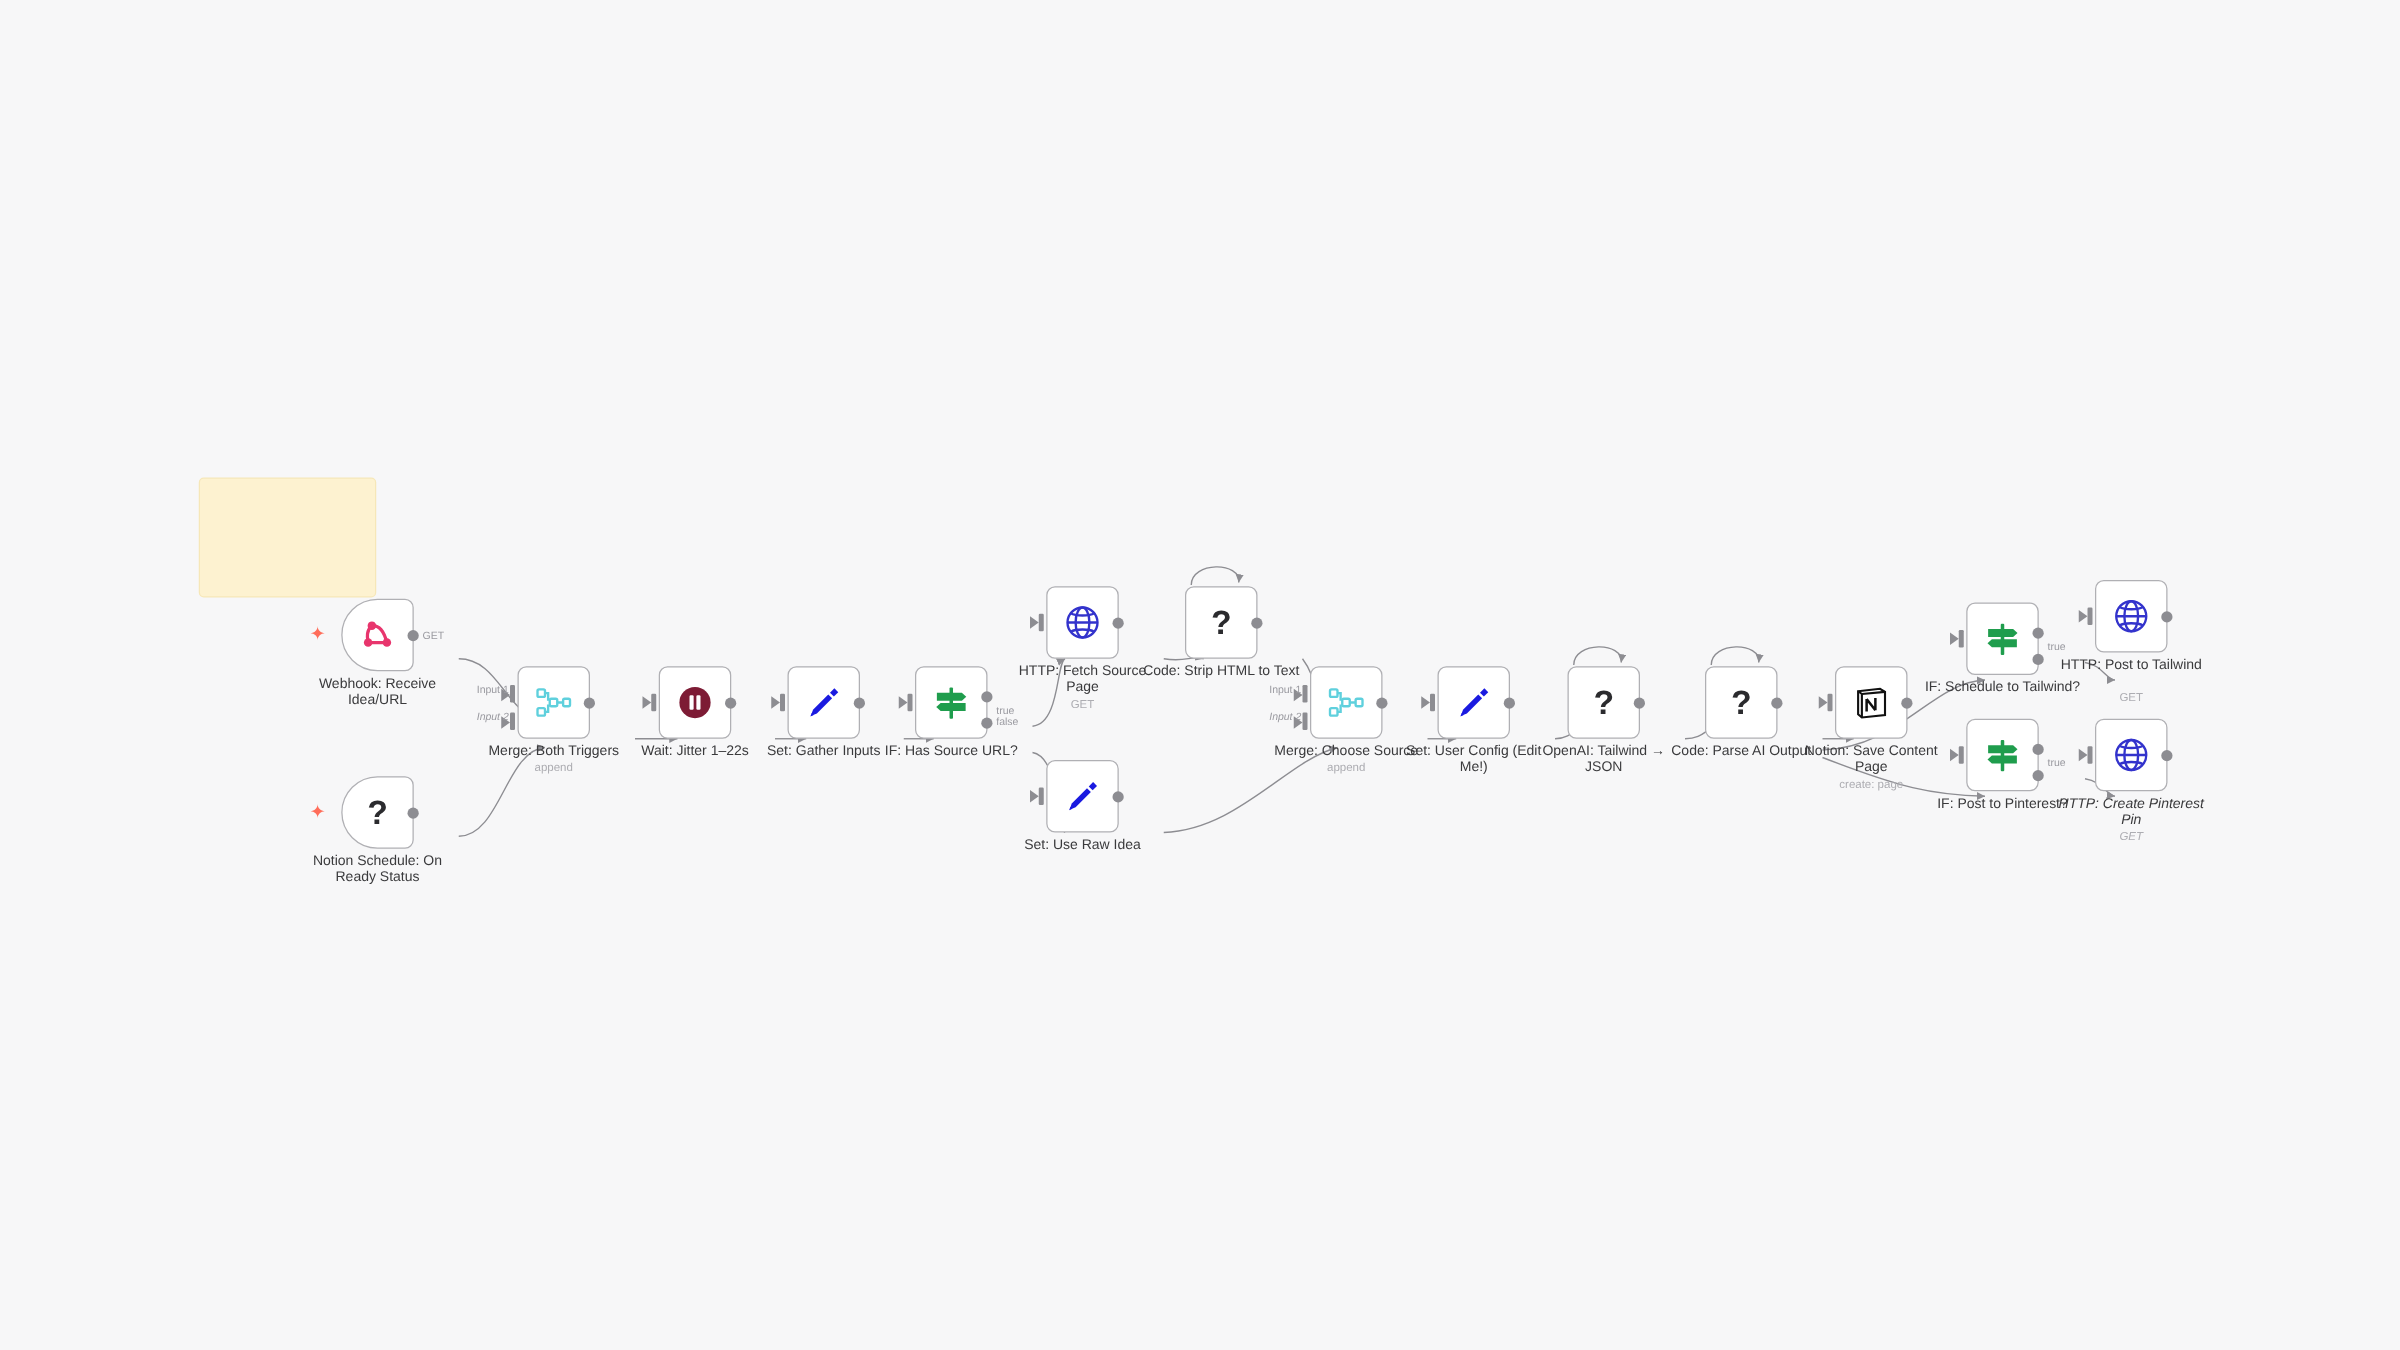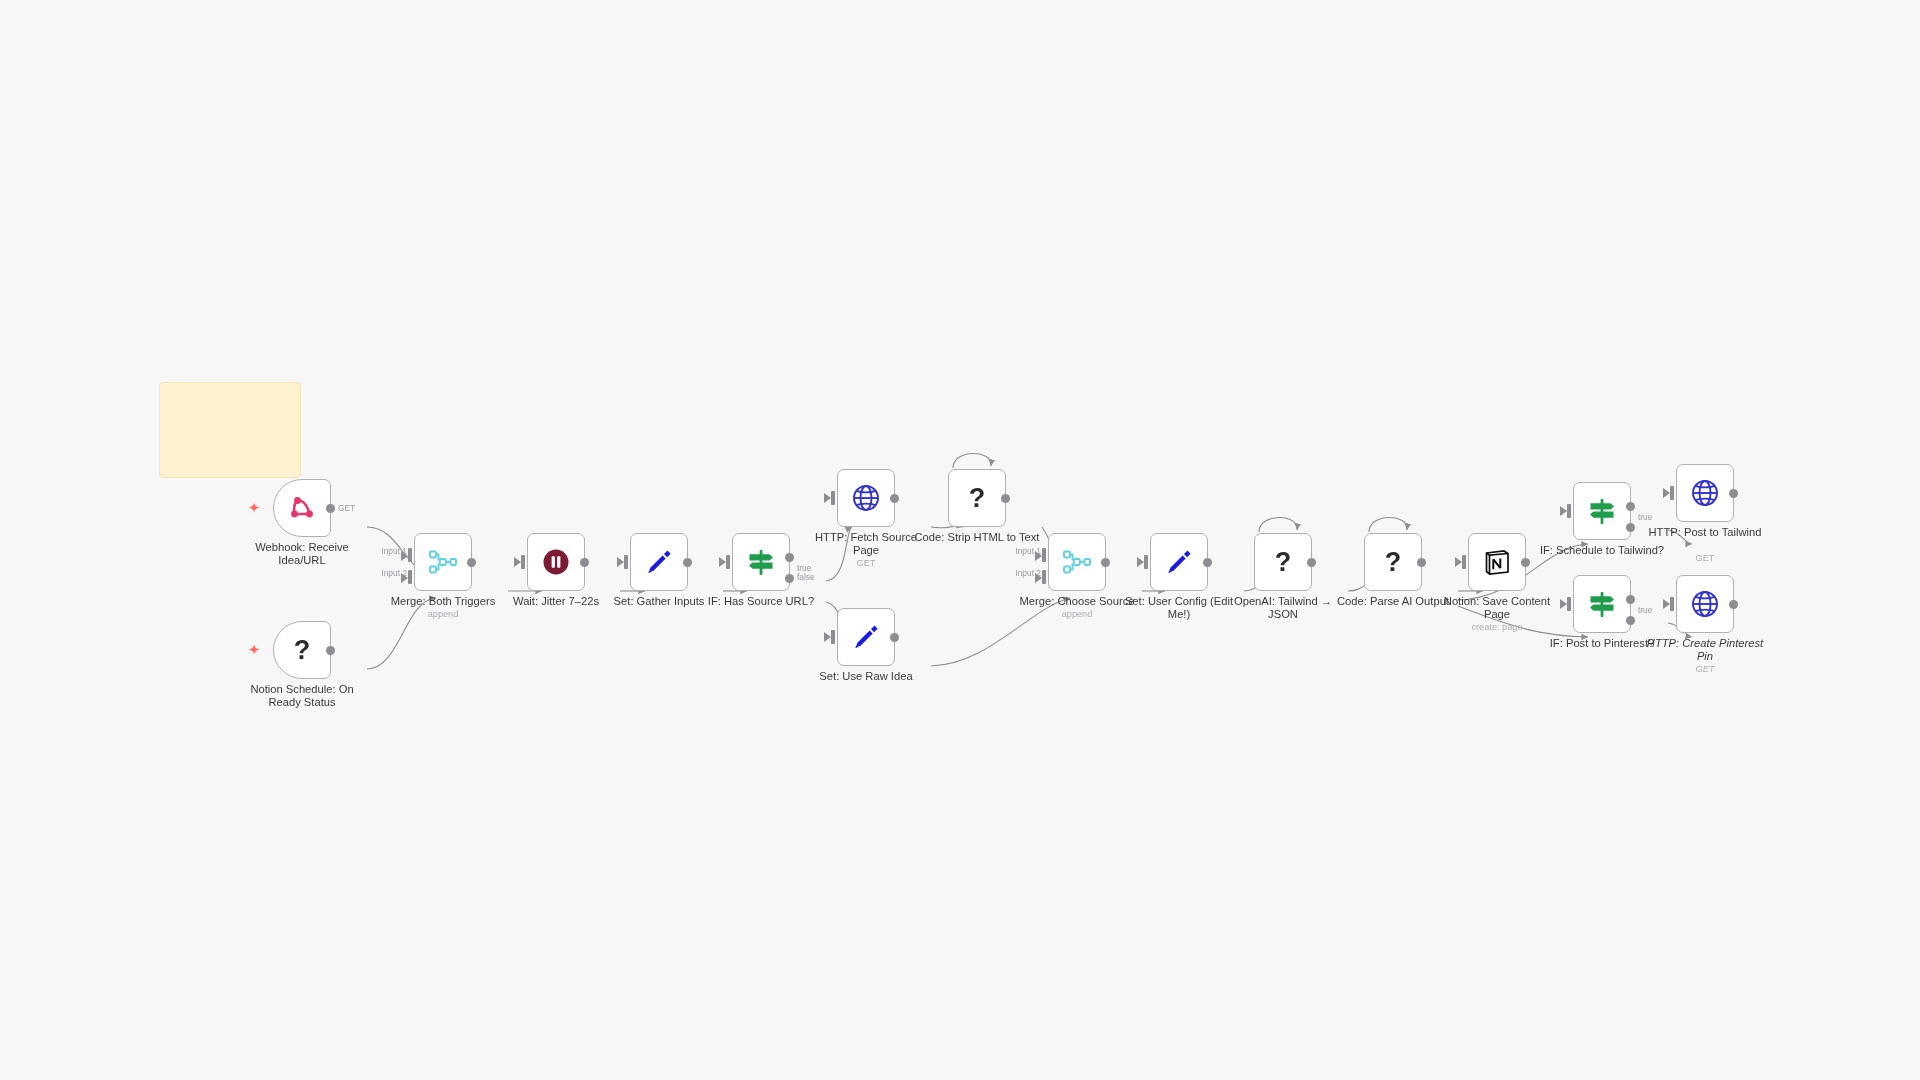--- a/index.html
+++ b/index.html
@@ -114,21 +114,21 @@
     position: absolute;
     font-size: 8.4px;
     color: #9a9aa0;
     white-space: nowrap;
     z-index: 4;
   }
   .port-label.out-t { left: 64px; top: 17px; margin-top: 12px; }
   .port-label.out-f { left: 64px; top: 38px; }
   .port-label.out-s { left: 64px; top: 50%; margin-top: -5px; }
   .port-label.in-1 { right: 64px; top: 12px; }
-  .port-label.in-2 { right: 64px; top: 34px; }
+  .port-label.in-2 { right: 64px; top: 34px; font-style: italic; }
 
   
   .bolt {
     position: absolute;
     left: -28px;
     top: 50%;
     margin-top: -8px;
     width: 16px; height: 16px;
     color: #ff6d5a;
     font-size: 15px;
@@ -246,21 +246,21 @@
             <svg class="icon" viewBox="0 0 32 32">
               <circle cx="16" cy="16" r="12.5" fill="#7d1b35"></circle>
               <rect x="11.6" y="10.2" width="3.3" height="11.6" rx="1" fill="#fff"></rect>
               <rect x="17.1" y="10.2" width="3.3" height="11.6" rx="1" fill="#fff"></rect>
             </svg>
           </span>
           <span class="port-in single"></span>
           <span class="arrow-in single"></span>
           <span class="port out single"></span>
         </div>
-        <div class="node-label">Wait: Jitter 7–22s</div>
+        <div class="node-label">Wait: Jitter 1–22s</div>
       </div>
       <div class="node" style="left: 630px; top: 533px;">
         <div class="node-box">
           <span style="display: block;">
             <svg class="icon" viewBox="0 0 32 32" fill="#1a1ae0">
               <path d="M24.5 4.6 L27.6 7.7 L24.1 11.2 L21 8.1 Z"></path>
               <path d="M19.6 9.5 L22.7 12.6 L10.5 24.8 L5.6 26.8 L7.4 21.7 Z"></path>
               <path d="M5.3 27.1 L8.0 26.0 L6.4 24.4 Z"></path>
             </svg>
           </span>

